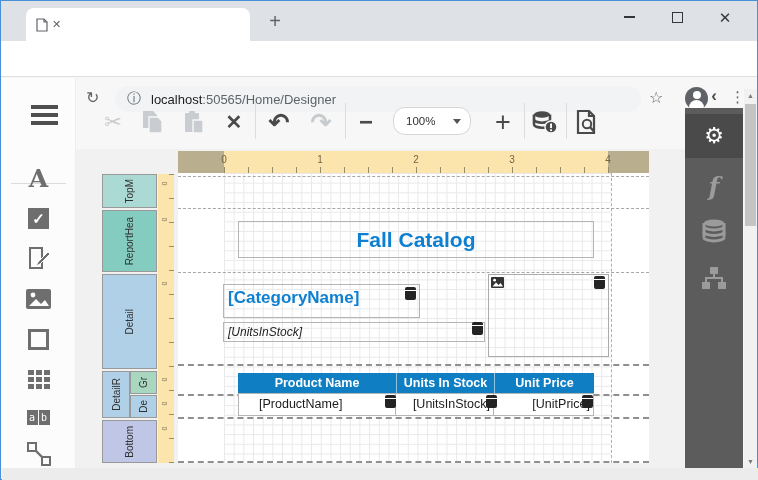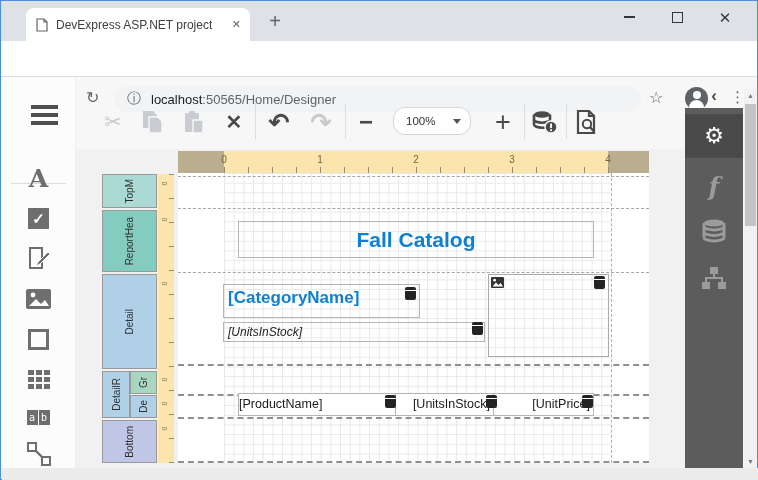--- a/index.html
+++ b/index.html
@@ -94,37 +94,36 @@
   .desc-label { left:222px; top:321px; width:262px; height:20px; font-size:12px; font-style:italic; color:#222; padding:2px 0 0 4px; }
   .picbox { left:487px; top:273px; width:121px; height:83px; border-color:#ABABAB; }
   .stag { position:absolute; width:11px; height:13px; border-radius:2px;
     background:linear-gradient(#232323 0 3px,#FFFFFF 3px 4px,#232323 4px 13px); }
   .thead-row { position:absolute; left:237px; top:372px; width:356px; height:20px; display:flex; background:#0F7EC2; }
   .thead-row .hc { color:#FFF; font-weight:bold; font-size:12.5px; text-align:center; line-height:20px; border-left:1px solid rgba(255,255,255,.55); }
   .thead-row .hc:first-child { border-left:none; }
   .tdata-row { position:absolute; left:237px; top:392px; width:356px; height:23px; display:flex; }
   .tdata-row .dc { border:1px solid #B5B5B5; border-left:none; background:#FFF; font-size:12.5px; color:#1A1A1A; line-height:21px; overflow:hidden; }
   .tdata-row .dc:first-child { border-left:1px solid #B5B5B5; }
-  .c-left { text-align:left; padding-left:0; } .c-right { text-align:right; padding-right:3px; }
+  .c-left { text-align:left; padding-left:20px; } .c-right { text-align:right; padding-right:3px; }
   svg { display:block; }
 </style>
 </head>
 <body>
 
 <div id="app">
 
   <div class="titlebar">
     <div class="tab">
       <span class="favicon">
         <svg width="12" height="14" viewBox="0 0 12 14">
             <path d="M1 1h7l3 3v9H1z" fill="none" stroke="#5F6368" stroke-width="1.2"></path>
             <path d="M8 1v3h3" fill="none" stroke="#5F6368" stroke-width="1.2"></path>
           </svg>
       </span>
-      <span class="tab-title">DevExpress ASP.NET project</span>
       <span class="tab-close">✕</span>
     </div>
     <div class="newtab">+</div>
     <div class="winbtn win-min">
         <span class="minbar"></span>
       </div>
     <div class="winbtn win-max">
         <span class="maxbox"></span>
       </div>
     <div class="winbtn win-close">
@@ -344,20 +343,25 @@
     <span style="position:absolute;left:2px;top:2px">
       <svg width="13" height="11" viewBox="0 0 13 11">
           <rect width="13" height="11" rx="1" fill="#333"></rect>
           <circle cx="3.6" cy="3.2" r="1.4" fill="#FFF"></circle>
           <path d="M1.5 9.5 5 5.5l2.6 2.6 2-2 2.4 3.4z" fill="#FFF"></path>
         </svg>
     </span>
   </div>
   <div class="stag" style="left:593px;top:275px"></div>
 
+  <div class="thead-row">
+    <div class="hc" style="width:158px">Product Name</div>
+    <div class="hc" style="width:98px">Units In Stock</div>
+    <div class="hc" style="width:100px">Unit Price</div>
+  </div>
   <div class="tdata-row">
     <div class="dc c-left" style="width:158px">[ProductName]</div>
     <div class="dc c-right" style="width:98px">[UnitsInStock]</div>
     <div class="dc c-right" style="width:100px">[UnitPrice]</div>
   </div>
   <div class="stag" style="left:384px;top:394px"></div>
   <div class="stag" style="left:485px;top:394px"></div>
   <div class="stag" style="left:581px;top:394px"></div>
 
   <div class="collapse">‹</div>

